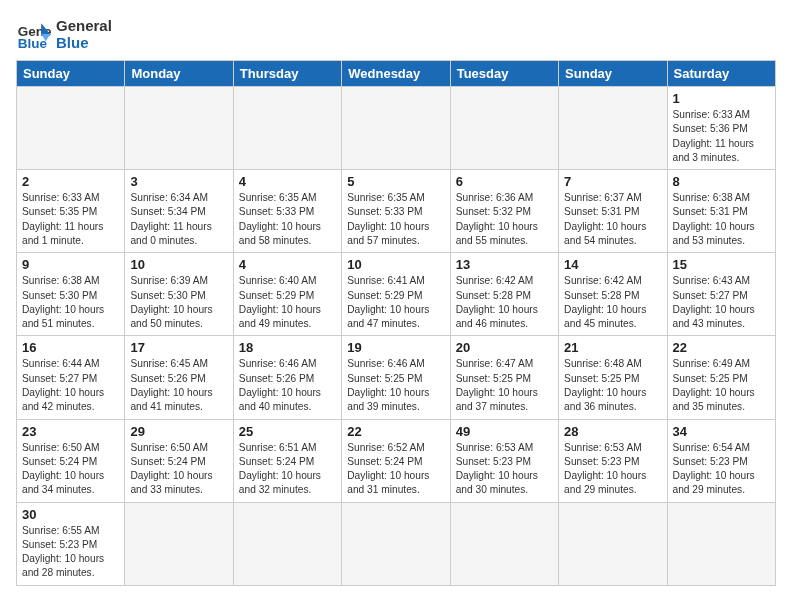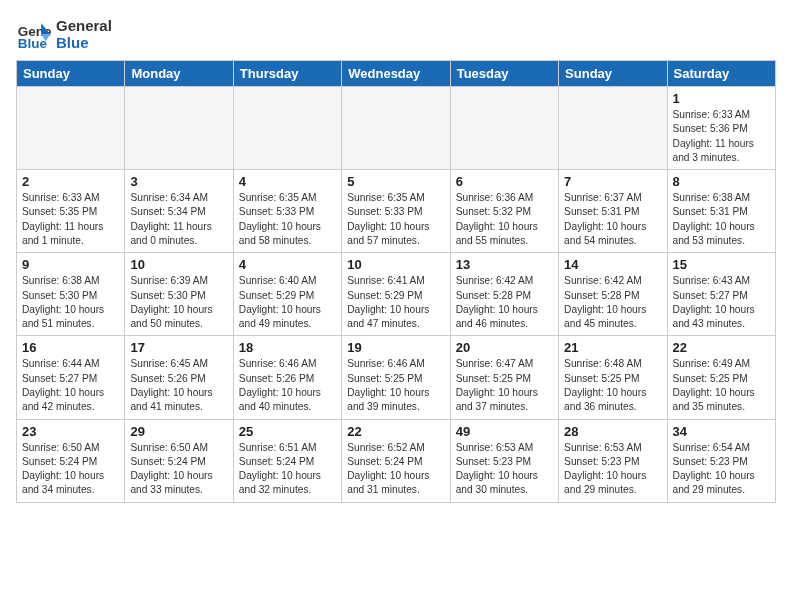--- a/index.html
+++ b/index.html
@@ -240,14 +240,26 @@
         </td>
         <td>
           <span class="day-number">28</span>
           <div class="day-info">Sunrise: 6:53 AM<br>Sunset: 5:23 PM<br>Daylight: 10 hours and 29 minutes.</div>
         </td>
         <td>
           <span class="day-number">34</span>
           <div class="day-info">Sunrise: 6:54 AM<br>Sunset: 5:23 PM<br>Daylight: 10 hours and 29 minutes.</div>
         </td>
       </tr>
+      <tr class="last-row">
+        <td>
+          <span class="day-number">30</span>
+          <div class="day-info">Sunrise: 6:55 AM<br>Sunset: 5:23 PM<br>Daylight: 10 hours and 28 minutes.</div>
+        </td>
+        <td class="empty"></td>
+        <td class="empty"></td>
+        <td class="empty"></td>
+        <td class="empty"></td>
+        <td class="empty"></td>
+        <td class="empty"></td>
+      </tr>
     </tbody>
 </table>
 
 </body></html>

